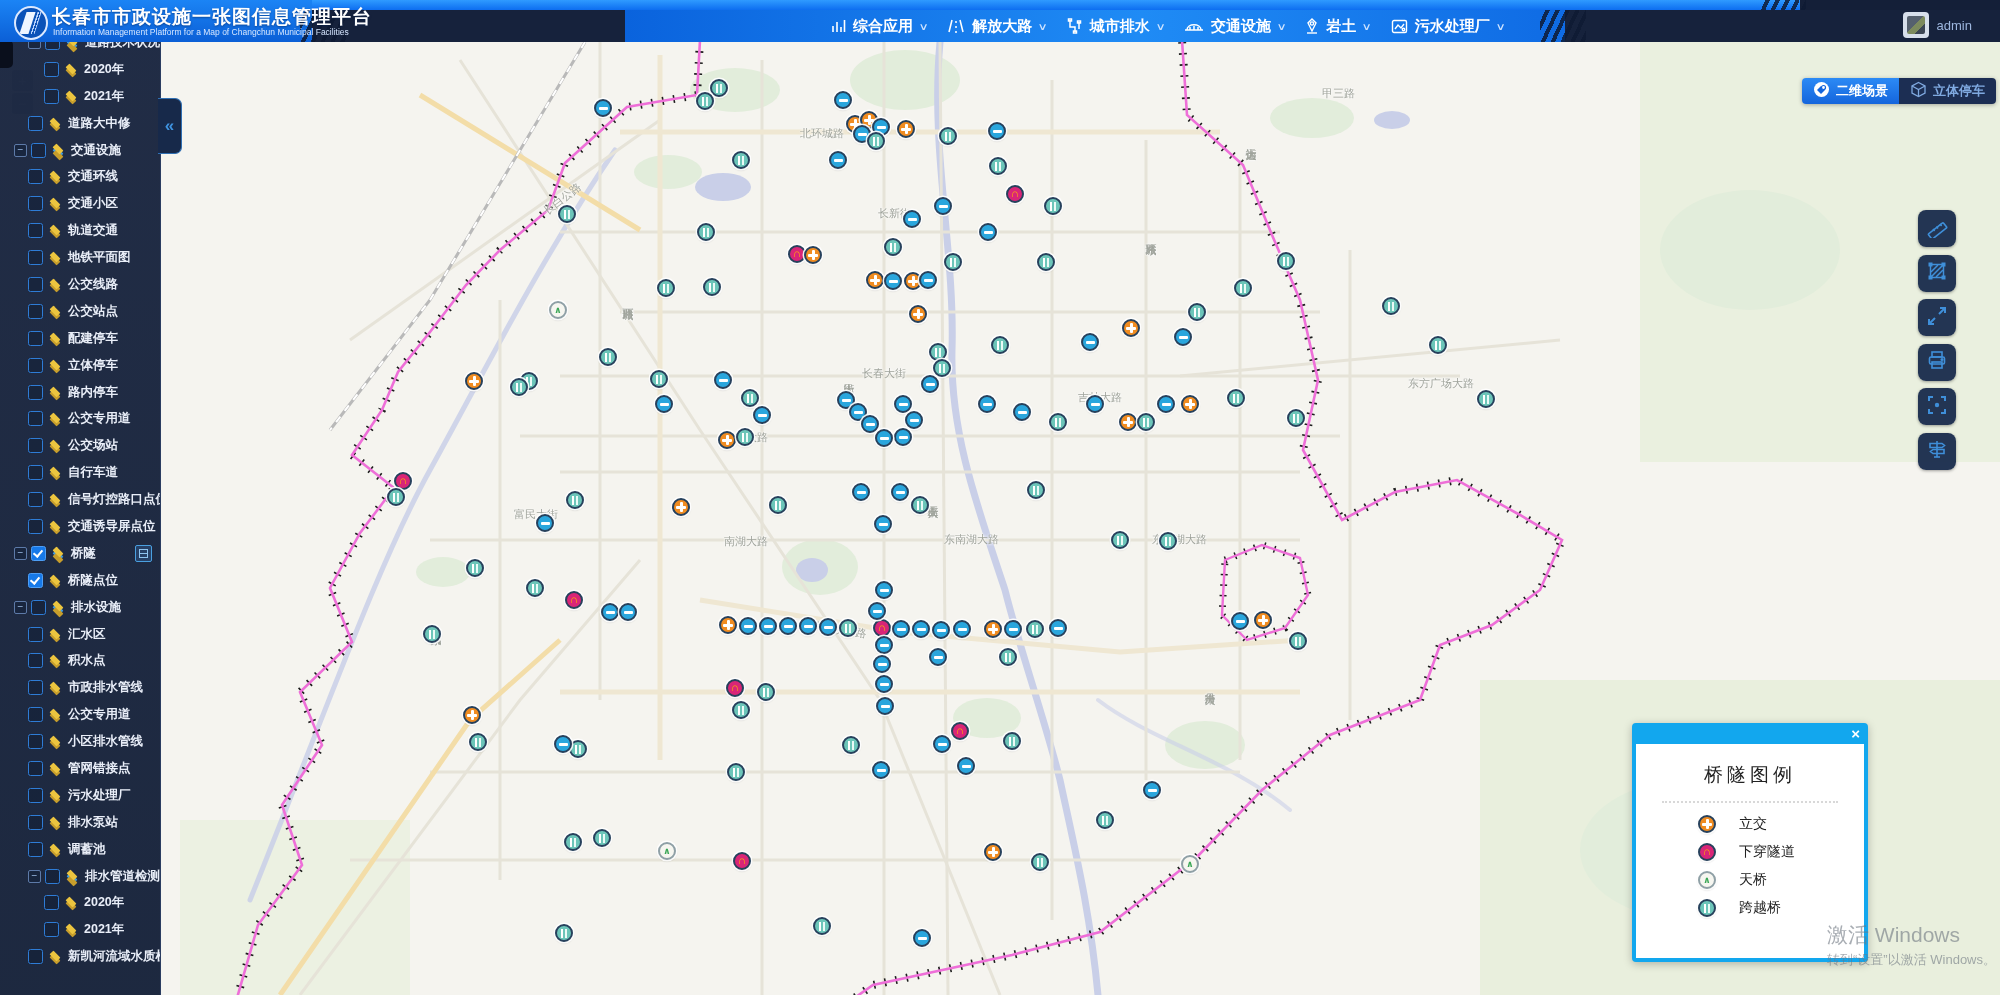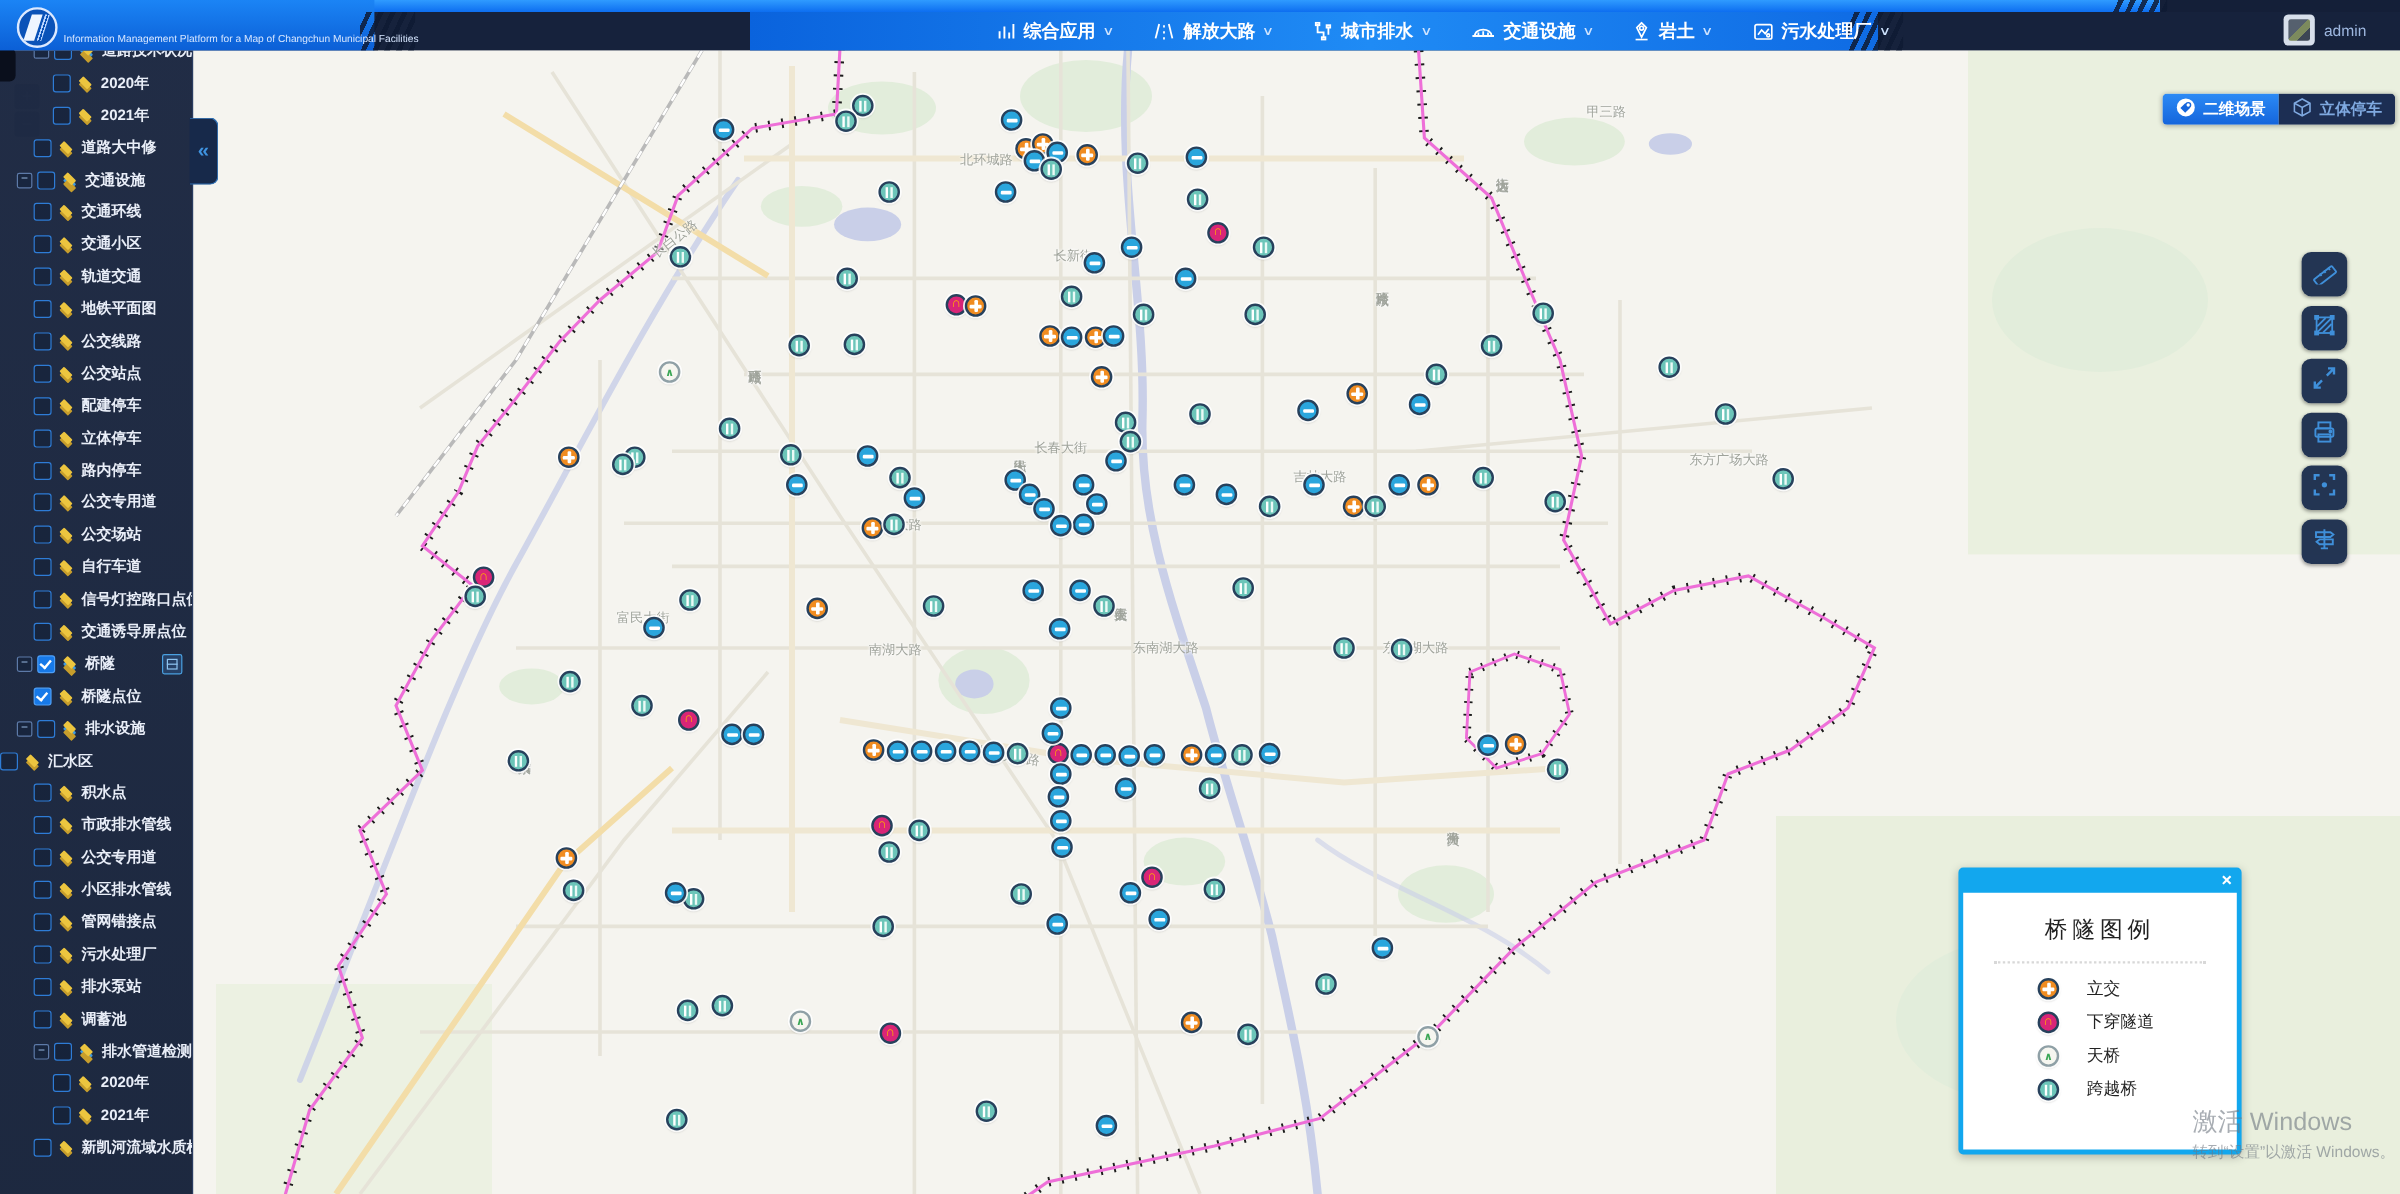--- a/index.html
+++ b/index.html
@@ -41,21 +41,21 @@
     background:repeating-linear-gradient(115deg,transparent 0 5px,#0e1a33 5px 9px);opacity:.85;}
   #logo{position:absolute;left:14px;top:6px;width:30px;height:30px;border-radius:50%;
     background:#0a52b8;border:2px solid #dce9ff;overflow:hidden;}
   #logo:before{content:"";position:absolute;left:7px;top:4px;width:9px;height:22px;
     background:#eef5ff;transform:skewX(-18deg);}
   #logo:after{content:"";position:absolute;left:18px;top:4px;width:4px;height:22px;
     background:repeating-linear-gradient(90deg,#bcd6ff 0 1.5px,transparent 1.5px 3px);transform:skewX(-18deg);}
   #title{position:absolute;left:52px;top:4px;color:#fff;font-size:19px;font-weight:bold;
     letter-spacing:1px;white-space:nowrap;text-shadow:0 1px 2px rgba(0,30,80,.5);}
   #subtitle{position:absolute;left:53px;top:27px;color:#d6e6ff;font-size:8.5px;white-space:nowrap;}
-  #nav{position:absolute;left:830px;top:10px;height:32px;display:flex;align-items:center;gap:34px;}
+  #nav{position:absolute;left:830px;top:10px;height:32px;display:flex;align-items:center;gap:20px;}
   .navitem{display:flex;align-items:center;gap:7px;color:#fff;font-size:15px;font-weight:bold;cursor:pointer;white-space:nowrap;}
   .navitem svg{display:block;}
   .navcaret{font-size:10px;color:#cfe4ff;font-weight:normal;transform:scaleX(1.4);}
   #userbox{position:absolute;right:28px;top:12px;display:flex;align-items:center;gap:8px;}
   #avatar{width:26px;height:26px;border-radius:4px;background:#d7dfeb;position:relative;overflow:hidden;}
   #avatar:before{content:"";position:absolute;left:4px;top:4px;right:4px;bottom:4px;border-radius:2px;
     background:linear-gradient(135deg,#55606e 0 45%,#7c8a5d 45% 70%,#3c4654 70%);}
   #username{color:#9db6de;font-size:13px;}
   
   #sidebar{position:absolute;left:0;top:42px;width:160px;height:953px;z-index:20;
@@ -668,20 +668,21 @@
   <div id="header">
     <div id="hdr-strip"></div>
     <div id="hdr-strip-dark"></div>
     <div id="hdr-band"></div>
     <div id="hdr-nav-bg"></div>
     <div class="slashes" style="left:1540px;"></div>
     <div class="slashes" style="left:1760px;top:0;height:10px;"></div>
     <div id="hdr-left"></div>
     <div class="slashes" style="left:300px;"></div>
     <div id="logo"></div>
+    <div id="title">长春市市政设施一张图信息管理平台</div>
     <div id="subtitle">Information Management Platform for a Map of Changchun Municipal Facilities</div>
     <div id="nav">
         <div class="navitem">
           <span>
             <svg width="16" height="16" viewBox="0 0 16 16">
               <g stroke="#fff" stroke-width="1.6" fill="none">
                 <line x1="3" y1="14" x2="3" y2="8"></line>
                 <line x1="7" y1="14" x2="7" y2="4"></line>
                 <line x1="11" y1="14" x2="11" y2="9"></line>
                 <line x1="14.5" y1="14" x2="14.5" y2="2"></line>
@@ -968,21 +969,21 @@
         <div class="trow" style="padding-left: 14px;">
           <span class="expbox">−</span>
           <span class="cb "></span>
           <span class="lyr">
             <b class="l1"></b>
             <b class="l3" style="top:3px"></b>
             <b class="l2" style="top:6px"></b>
           </span>
           <span>排水设施</span>
         </div>
-        <div class="trow" style="">
+        <div class="trow" style="padding-left: 28px;">
           <span style="width:0px"></span>
           <span class="cb "></span>
           <span class="lyr">
             <b class="l1" style="top:1px"></b>
             <b class="l2" style="top:4px"></b>
           </span>
           <span>汇水区</span>
         </div>
         <div class="trow" style="padding-left: 28px;">
           <span style="width:0px"></span>

